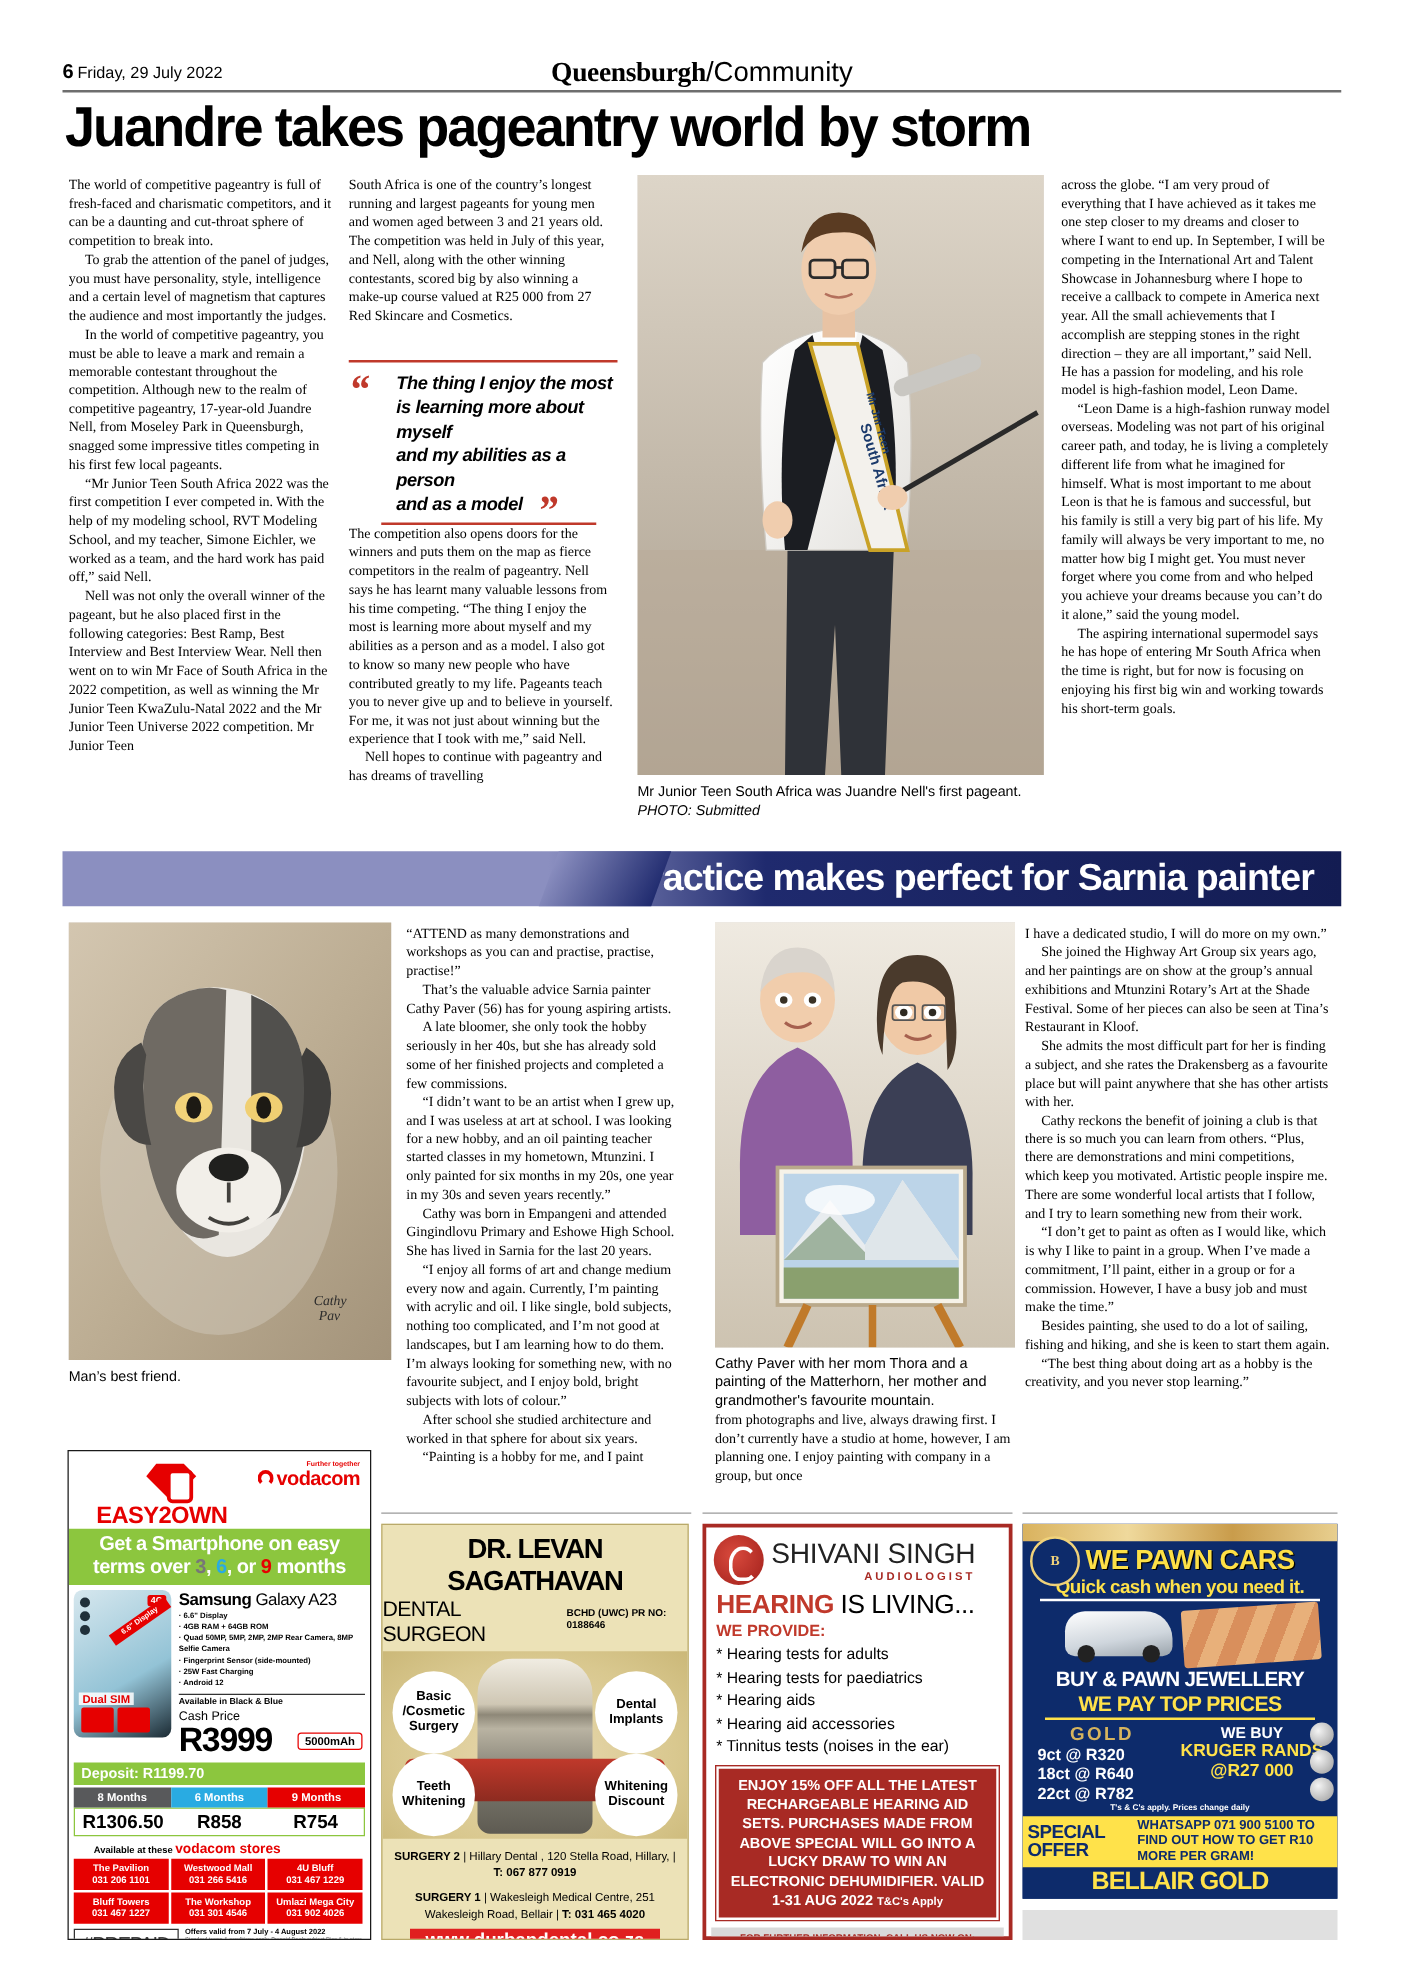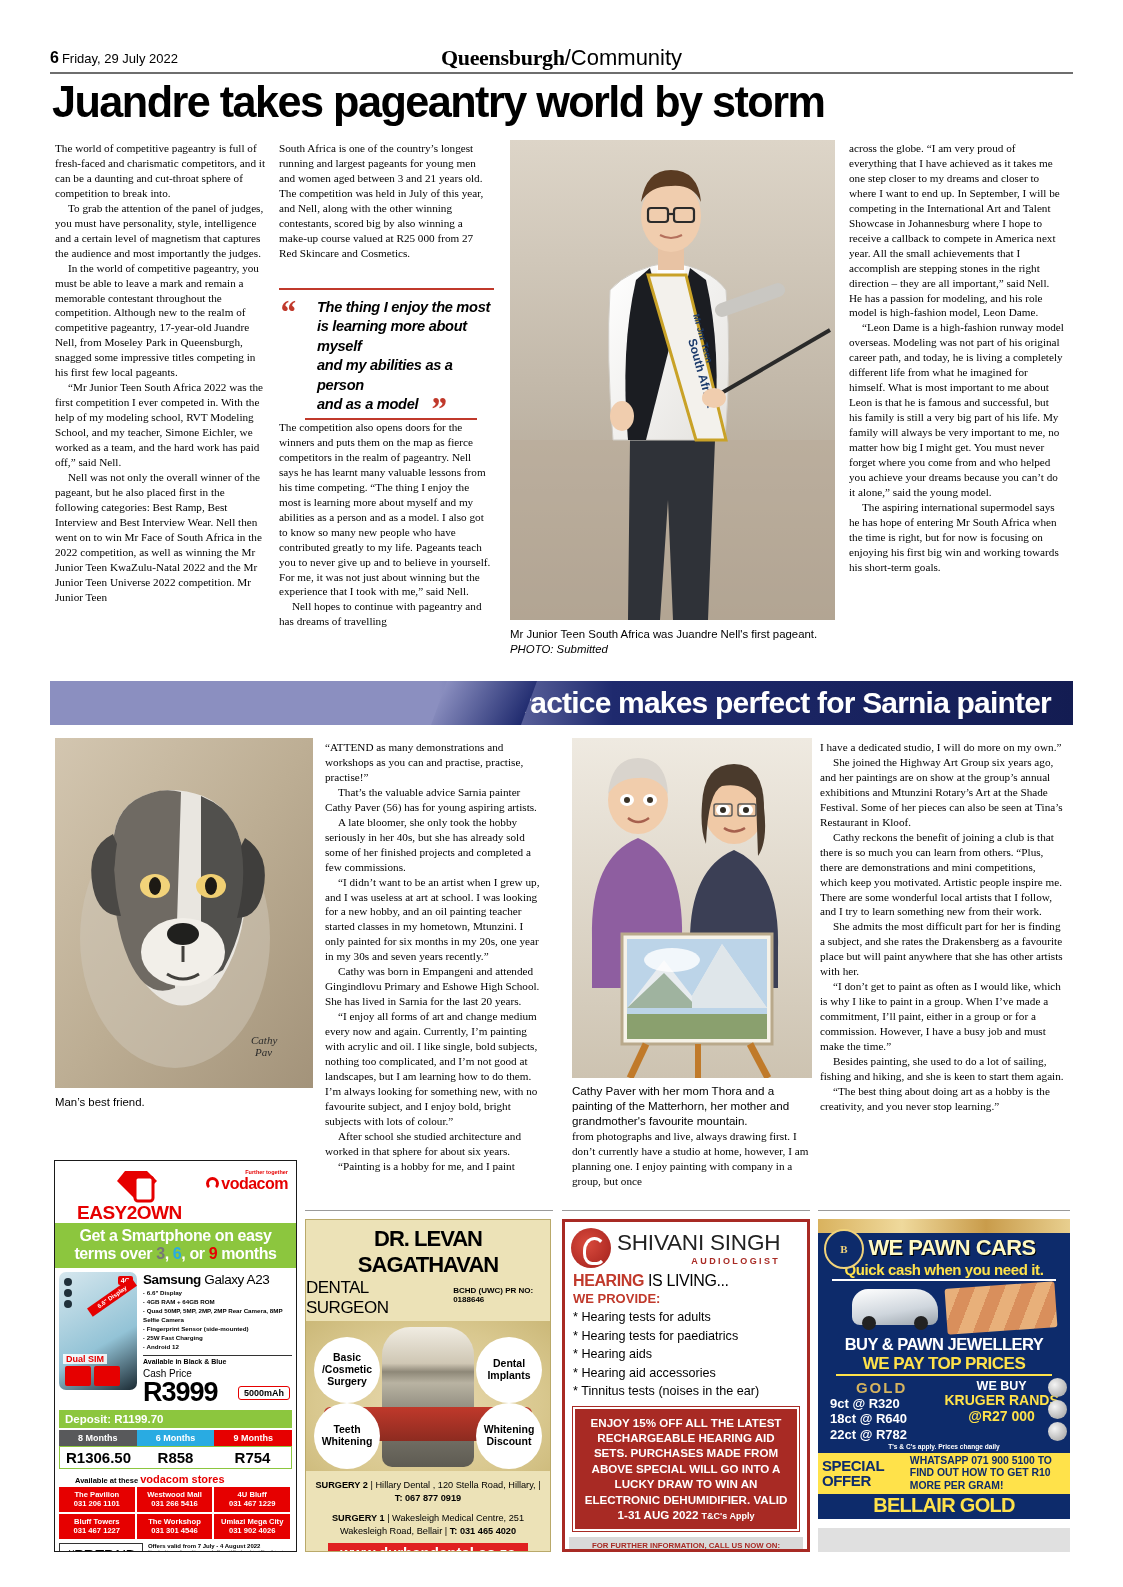--- a/index.html
+++ b/index.html
@@ -192,36 +192,36 @@
   .dn-web { background:#e02020; color:#fff; font-family:"Liberation Sans", sans-serif; font-weight:bold; font-size:15px; text-align:center; margin:5px 22px 0; padding:1px 0; }
 
   
   #adHearing { left:562px; top:1219px; width:248px; height:333px; border:3px solid #a82a24; background:#fff; }
   .hr-head { display:flex; align-items:center; padding:6px 6px 0; }
   .hr-ear { width:40px; height:40px; border-radius:50%; background:radial-gradient(circle at 40% 40%,#d94a3d,#a01f1a); flex:none; position:relative; }
   .hr-ear::after { content:""; position:absolute; left:12px; top:9px; width:17px; height:22px; border:3px solid #fff; border-radius:50% 50% 40% 40%; border-right-color:transparent; }
   .hr-name { margin-left:6px; }
   .hr-n1 { font-family:"Liberation Sans", sans-serif; font-size:22.5px; letter-spacing:-0.2px; color:#222; }
   .hr-n2 { font-family:"Liberation Sans", sans-serif; font-weight:bold; font-size:9px; letter-spacing:2.4px; color:#a82a24; text-align:right; }
-  .hr-tag { font-family:"Liberation Sans", sans-serif; font-size:16px; padding:4px 8px 0; letter-spacing:-0.4px; }
+  .hr-tag { font-family:"Liberation Sans", sans-serif; font-size:21px; padding:4px 8px 0; letter-spacing:-0.4px; }
   .hr-tag b { color:#c0392b; font-weight:bold; }
   .hr-prov { font-family:"Liberation Sans", sans-serif; font-weight:bold; font-size:13px; color:#c0392b; padding:1px 8px 2px; }
   .hr-list { font-family:"Liberation Sans", sans-serif; font-size:12.6px; padding:0 8px; line-height:1.47; }
   .hr-box { background:#a82a24; color:#fff; margin:6px 8px 0; padding:6px 5px; text-align:center;
     font-family:"Liberation Sans", sans-serif; font-weight:bold; font-size:11.6px; line-height:1.33; border:2px solid #fff; outline:1px solid #a82a24; }
   .hr-box .tcs { font-size:9px; }
   .hr-foot { background:#d9d9d9; margin:6px 4px 0; padding:3px 2px; text-align:center;
     font-family:"Liberation Sans", sans-serif; font-weight:bold; font-size:7.8px; line-height:1.42; color:#1a1a1a; }
   .hr-foot .l1 { color:#a82a24; }
 
   
   #adPawn { left:818px; top:1219px; width:252px; height:300px; background:#0d2b6b; }
   .pw-top { height:14px; background:linear-gradient(90deg,#d9b25e,#efd99c,#c99c4b,#e8cf8f); }
   .pw-logo { position:absolute; left:6px; top:10px; width:40px; height:40px; border-radius:50%; border:2px solid #f0d27a; background:#0d2b6b; color:#f0d27a; font-family:"Liberation Serif", serif; font-weight:bold; font-size:11px; display:flex; align-items:center; justify-content:center; }
-  .pw-h1 { color:#fef9c3; font-family:"Liberation Sans", sans-serif; font-weight:bold; font-size:22px; text-align:center; letter-spacing:-0.6px; margin-top:2px; text-shadow:1px 1px 0 #000;padding-left:16px; }
+  .pw-h1 { color:#fde047; font-family:"Liberation Sans", sans-serif; font-weight:bold; font-size:22px; text-align:center; letter-spacing:-0.6px; margin-top:2px; text-shadow:1px 1px 0 #000;padding-left:16px; }
   .pw-h2 { color:#ffe24a; font-family:"Liberation Sans", sans-serif; font-weight:bold; font-size:15px; text-align:center; letter-spacing:-0.4px; border-bottom:2px solid #fff; margin:0 14px 2px; padding-bottom:1px; }
   .pw-pics { height:52px; position:relative; }
   .pw-car { position:absolute; left:34px; top:6px; width:86px; height:36px; background:linear-gradient(170deg,#fff,#cfd6dd 60%,#9aa3ab); border-radius:16px 22px 8px 8px; }
   .pw-car::after { content:""; position:absolute; left:10px; bottom:-5px; width:14px; height:14px; border-radius:50%; background:#222; box-shadow:52px 0 0 #222; }
   .pw-notes { position:absolute; right:14px; top:2px; width:110px; height:46px; background:repeating-linear-gradient(115deg,#e8b07a 0 14px,#d98f5c 14px 28px); border-radius:3px; transform:rotate(-4deg); }
   .pw-h3 { color:#fff; font-family:"Liberation Sans", sans-serif; font-weight:bold; font-size:16.5px; text-align:center; letter-spacing:-0.5px; }
   .pw-h4 { color:#ffe24a; font-family:"Liberation Sans", sans-serif; font-weight:bold; font-size:17px; text-align:center; border-bottom:2px solid #ffe24a; margin:0 18px; letter-spacing:-0.5px; }
   .pw-grid { display:flex; padding:3px 6px 0; position:relative; }
   .pw-left { width:48%; }
   .pw-gold { font-family:"Liberation Sans", sans-serif; font-weight:bold; font-size:15px; color:#d6b45e; letter-spacing:2px; text-align:center; }
@@ -438,22 +438,22 @@
   </div>
   <div class="cap2b">Cathy Paver with her mom Thora and a painting of the Matterhorn, her mother and grandmother's favourite mountain.</div>
 
   <div class="col" id="a2c3">
     <p class="first">from photographs and live, always drawing first. I don’t currently have a studio at home, however, I am planning one. I enjoy painting with company in a group, but once</p>
   </div>
 
   <div class="col" id="a2c4">
     <p class="first">I have a dedicated studio, I will do more on my own.”</p>
     <p>She joined the Highway Art Group six years ago, and her paintings are on show at the group’s annual exhibitions and Mtunzini Rotary’s Art at the Shade Festival. Some of her pieces can also be seen at Tina’s Restaurant in Kloof.</p>
+    <p>She admits the most difficult part for her is finding a subject, and she rates the Drakensberg as a favourite place but will paint anywhere that she has other artists with her.</p>
     <p>Cathy reckons the benefit of joining a club is that there is so much you can learn from others. “Plus, there are demonstrations and mini competitions, which keep you motivated. Artistic people inspire me. There are some wonderful local artists that I follow, and I try to learn something new from their work.</p>
-    <p>She admits the most difficult part for her is finding a subject, and she rates the Drakensberg as a favourite place but will paint anywhere that she has other artists with her.</p>
     <p>“I don’t get to paint as often as I would like, which is why I like to paint in a group. When I’ve made a commitment, I’ll paint, either in a group or for a commission. However, I have a busy job and must make the time.”</p>
     <p>Besides painting, she used to do a lot of sailing, fishing and hiking, and she is keen to start them again.</p>
     <p>“The best thing about doing art as a hobby is the creativity, and you never stop learning.”</p>
   </div>
 
   <div class="hr-thin" style="left:305px; top:1210px; width:248px;"></div>
   <div class="hr-thin" style="left:562px; top:1210px; width:248px;"></div>
   <div class="hr-thin" style="left:818px; top:1210px; width:252px;"></div>
 
   <div class="ad" id="adVodacom">

